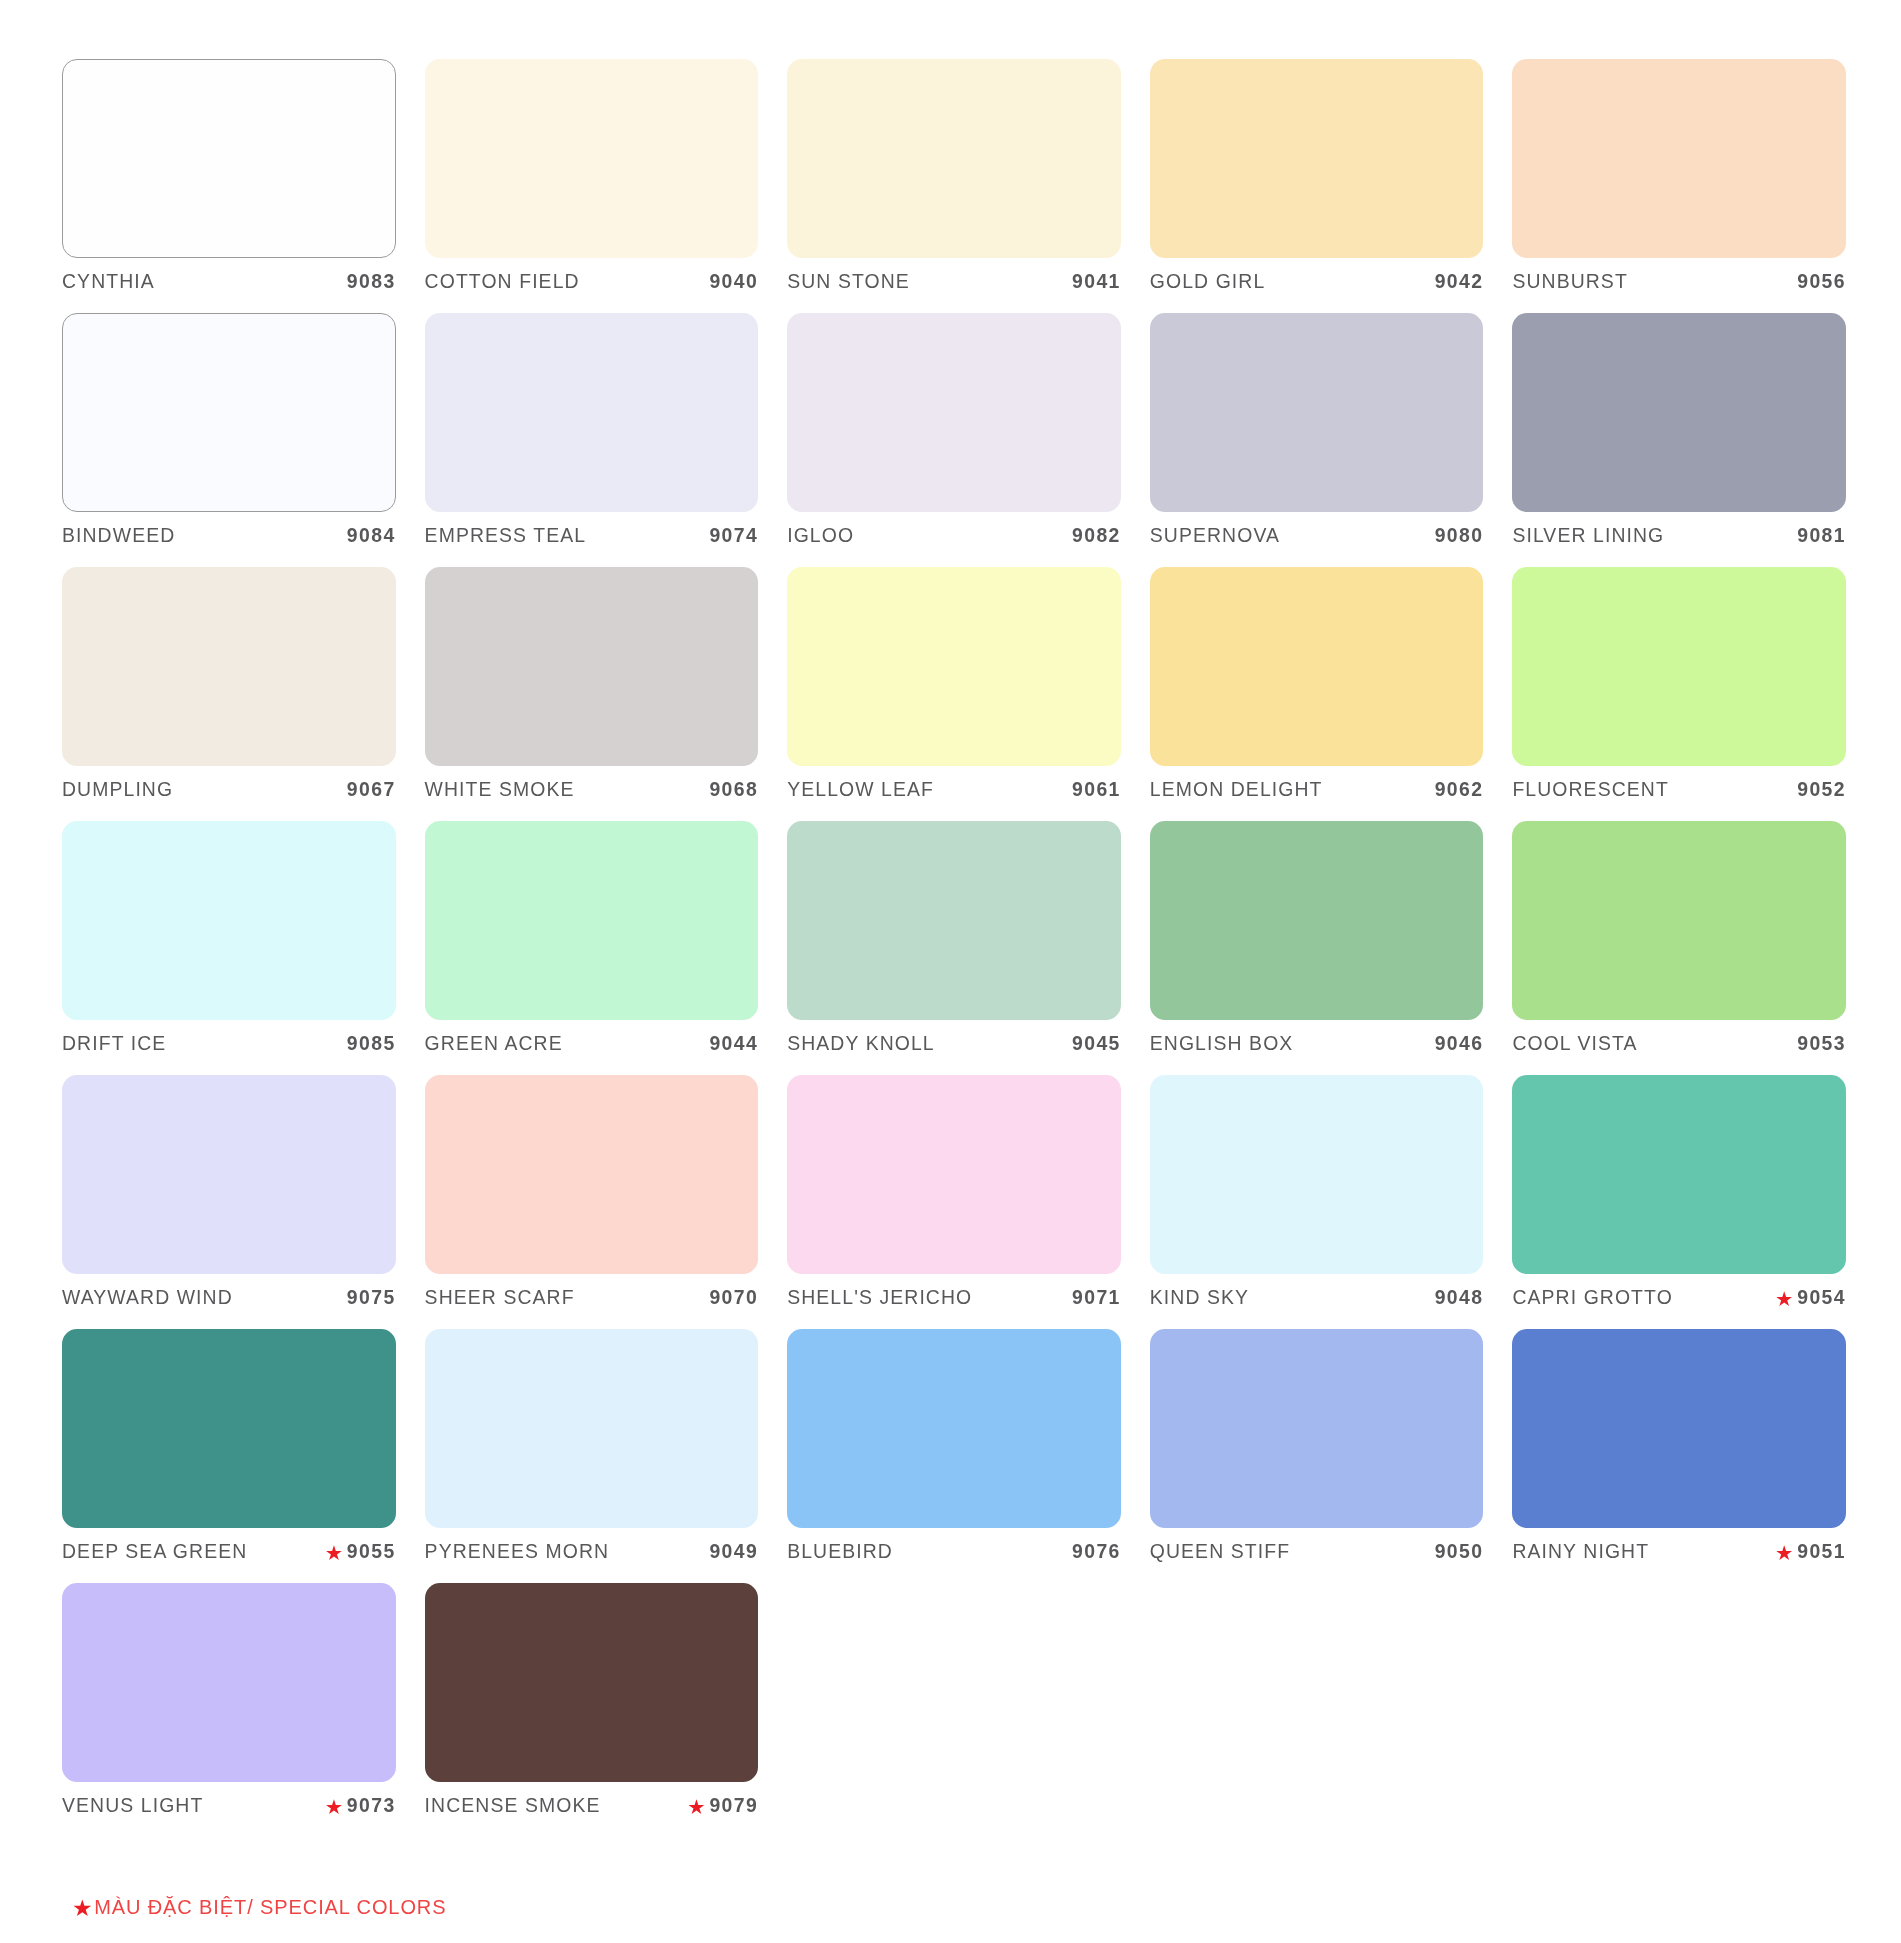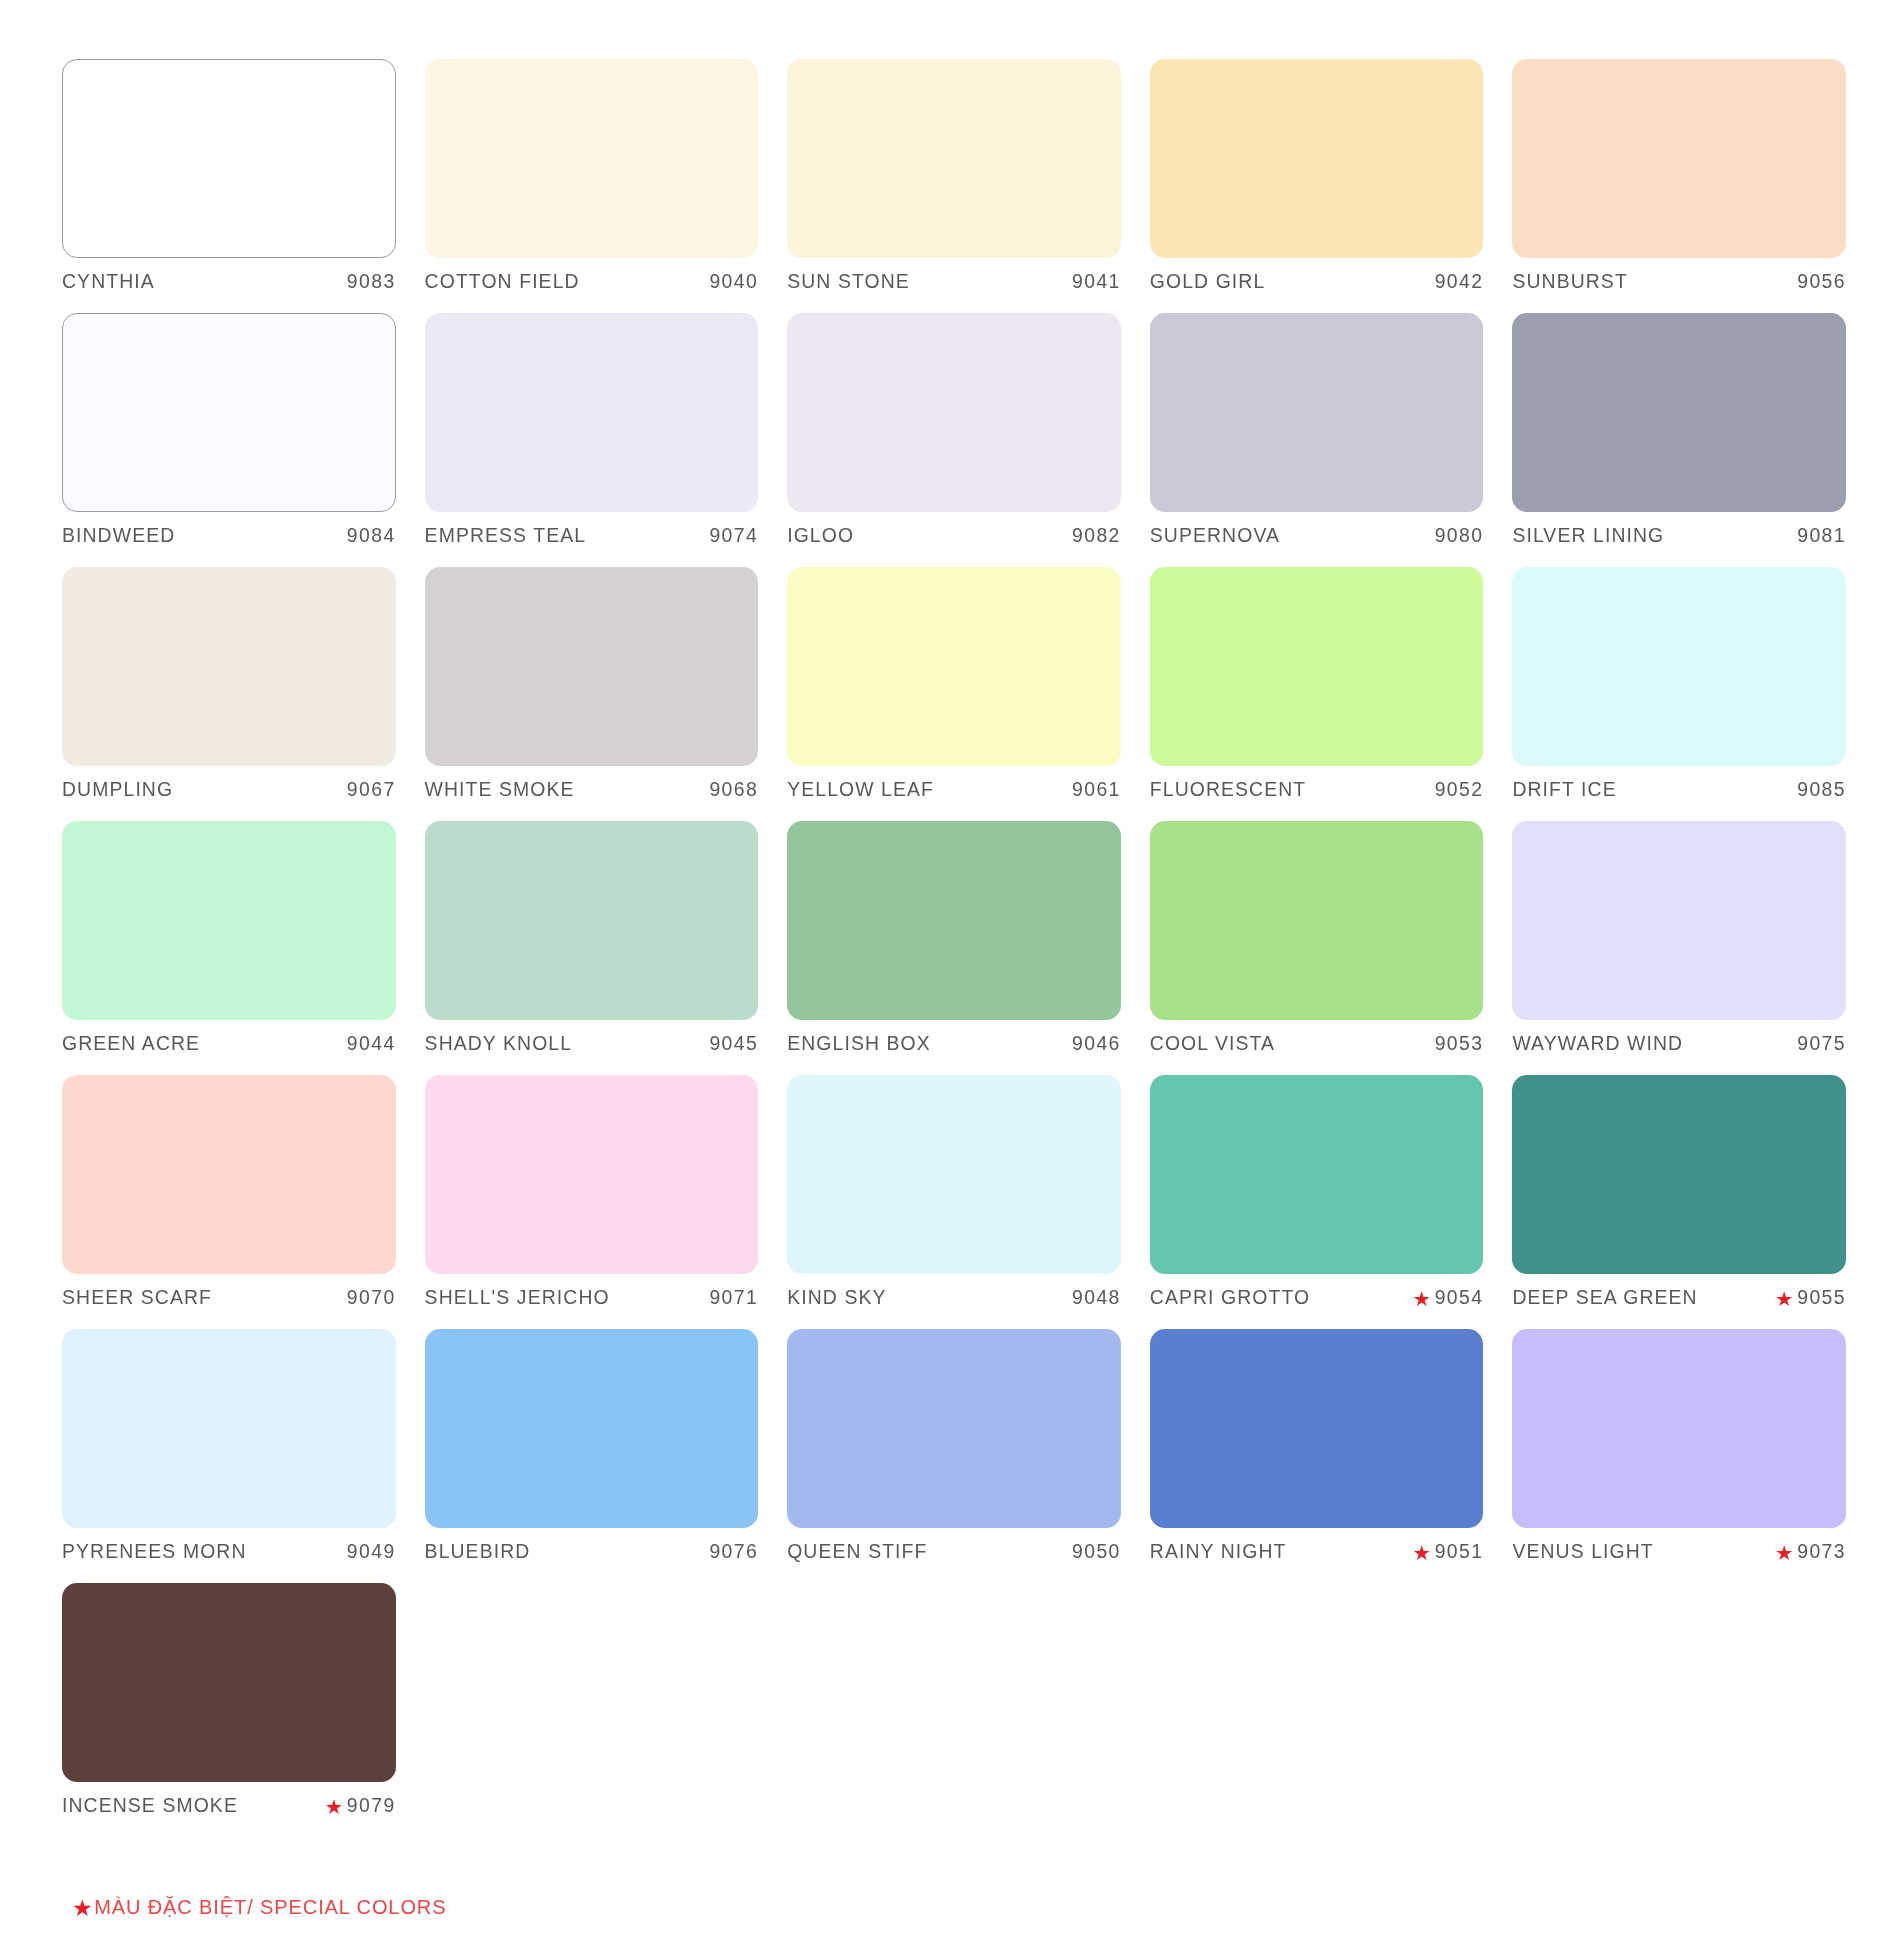--- a/index.html
+++ b/index.html
@@ -77,21 +77,21 @@
     font-size: 20.5px;
     line-height: 1;
     position: relative;
     top: 1.5px;
   }
 
   .color-code {
     font-size: 19.4px;
     letter-spacing: 1.4px;
     color: #58585a;
-    font-weight: 400;
+    font-weight: 700;
   }
 
   .legend {
     position: absolute;
     left: 72px;
     bottom: 24px;
     display: flex;
     align-items: center;
     gap: 1.5px;
   }
@@ -224,20 +224,29 @@
       <div class="swatch-cell">
         <div class="chip" style="background: rgb(251, 251, 196);"></div>
         <div class="caption">
           <span class="color-name">YELLOW LEAF</span>
           <span class="code-group">
             <span class="color-code">9061</span>
           </span>
         </div>
       </div>
       <div class="swatch-cell">
+        <div class="chip" style="background: rgb(251, 226, 155);"></div>
+        <div class="caption">
+          <span class="color-name">LEMON DELIGHT</span>
+          <span class="code-group">
+            <span class="color-code">9062</span>
+          </span>
+        </div>
+      </div>
+      <div class="swatch-cell">
         <div class="chip" style="background: rgb(205, 249, 155);"></div>
         <div class="caption">
           <span class="color-name">FLUORESCENT</span>
           <span class="code-group">
             <span class="color-code">9052</span>
           </span>
         </div>
       </div>
       <div class="swatch-cell">
         <div class="chip" style="background: rgb(219, 250, 251);"></div>

